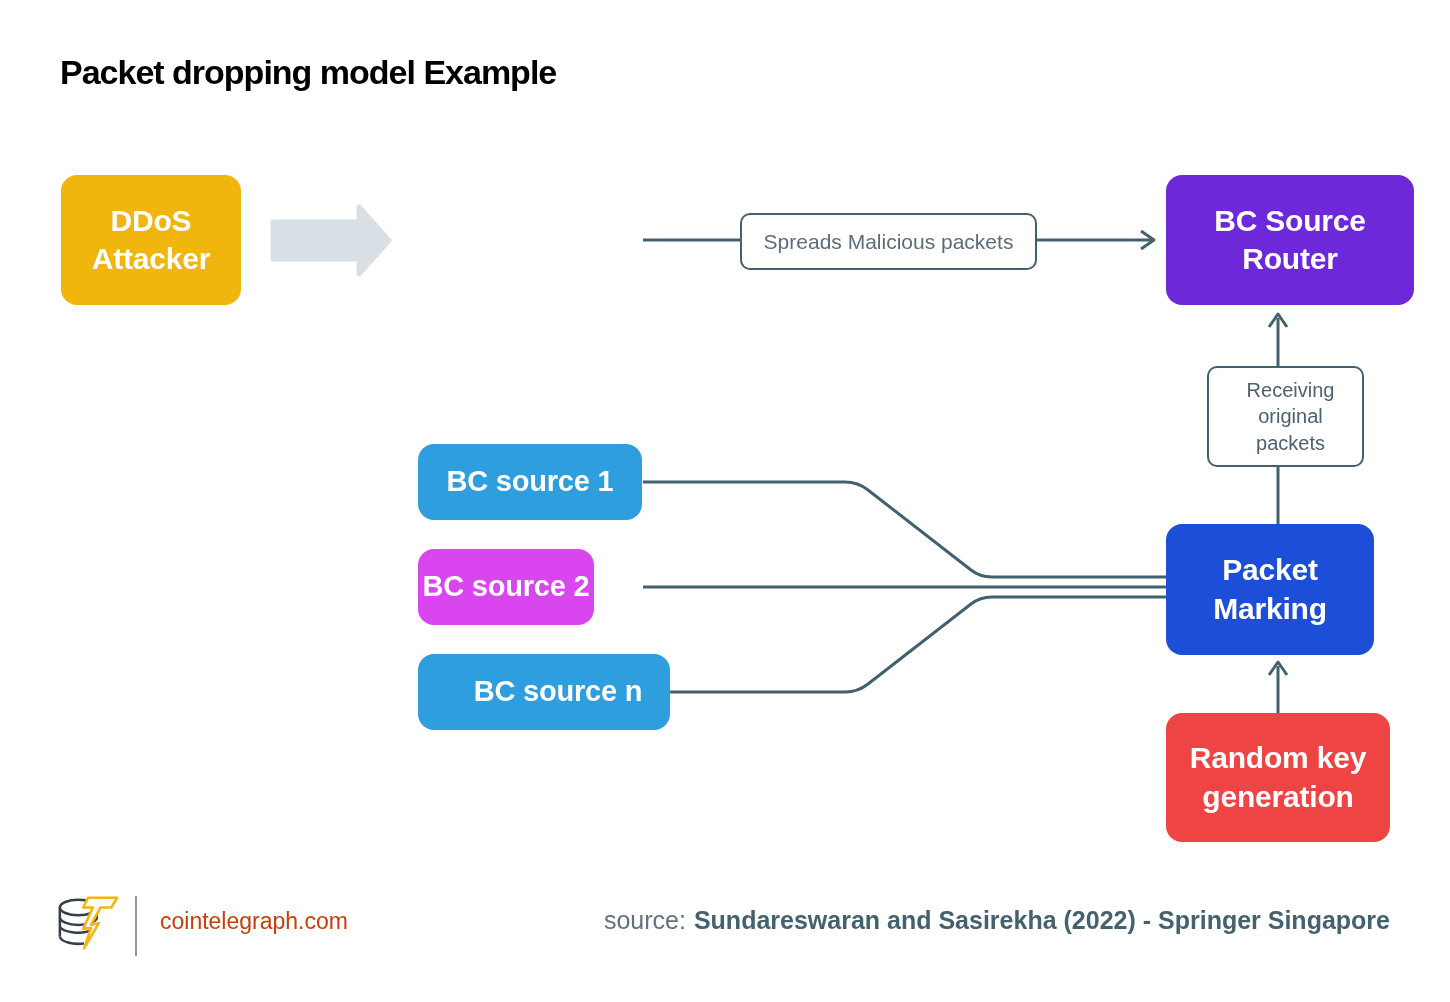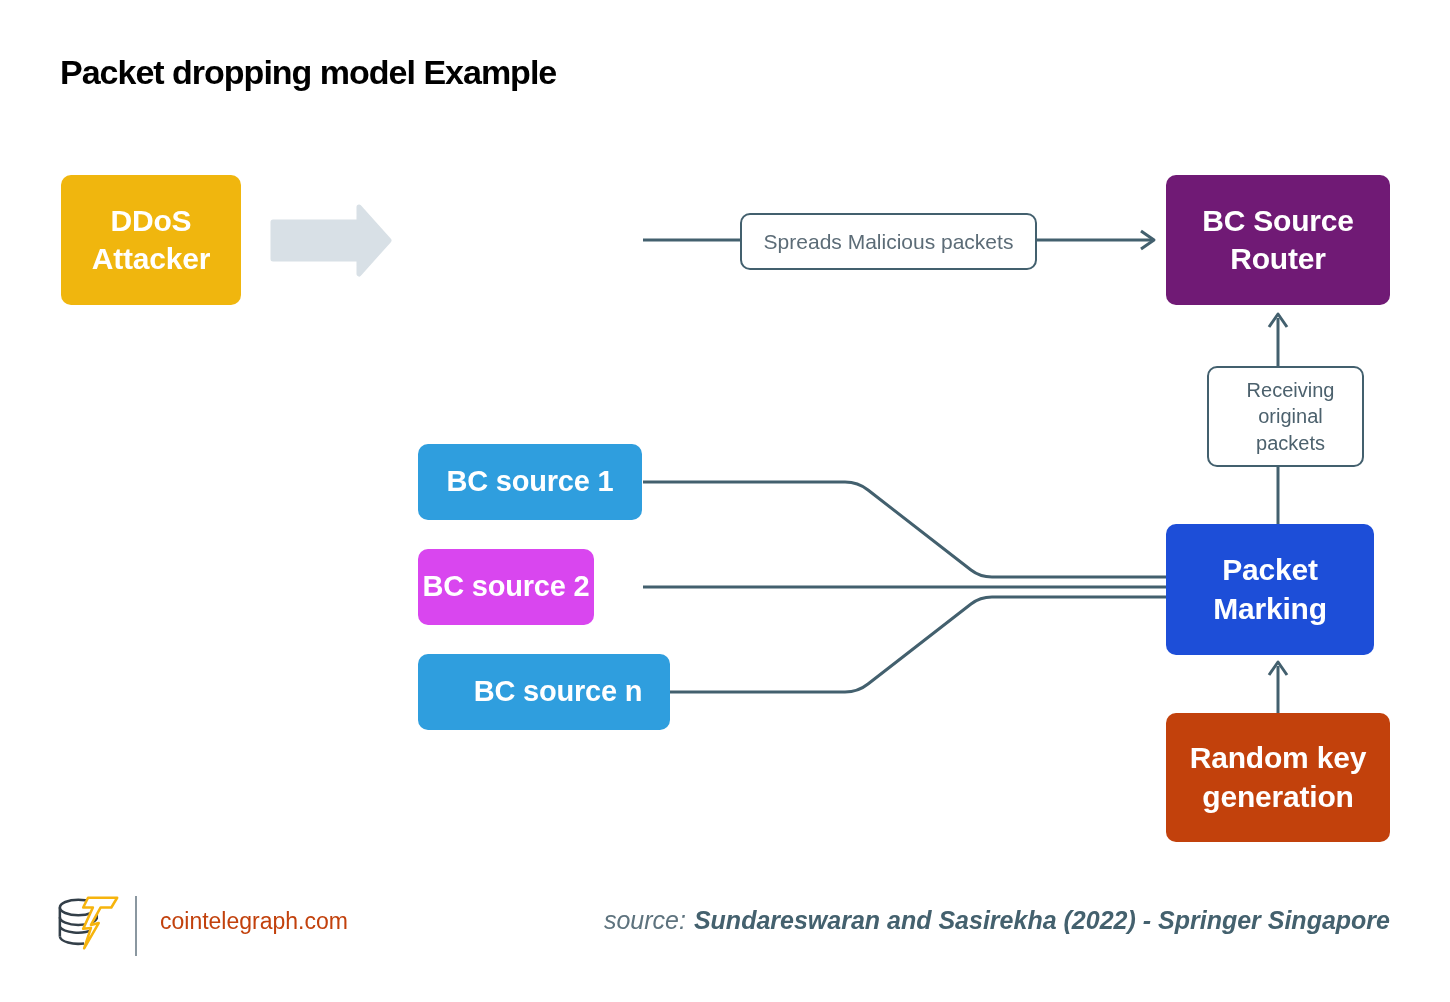--- a/index.html
+++ b/index.html
@@ -6,46 +6,46 @@
   .canvas{
     position:relative;width:1450px;height:1002px;background:#ffffff;
     font-family:"Liberation Sans",sans-serif;overflow:hidden;
   }
   .page-title{
     position:absolute;left:60px;top:53px;
     font-size:34px;font-weight:700;letter-spacing:-1px;
     color:#000000;white-space:nowrap;
   }
   .node{
-    position:absolute;border-radius:10px;color:#ffffff;font-weight:700;
+    position:absolute;border-radius:16px;color:#ffffff;font-weight:700;
     display:flex;align-items:center;justify-content:center;text-align:center;
     white-space:pre-line;line-height:1.28;letter-spacing:-0.2px;
   }
   .node.big{font-size:30px;}
   .node.small{font-size:29px;}
   .n-ddos   {left:61px;  top:175px; width:180px; height:130px; background:#F0B60E;}
   .n-ip     {left:418px; top:175px; width:225px; height:130px; background:#00AB9A;}
-  .n-router {left:1166px;top:175px; width:224px; height:130px; background:#701a75;}
+  .n-router {left:1166px;top:175px; width:248px; height:130px; background:#6d28d9;}
   .n-src1   {left:418px; top:444px; width:224px; height:76px;  background:#2F9EDE;}
   .n-src2   {left:418px; top:549px; width:176px; height:76px;  background:#d946ef;}
   .n-srcn   {left:418px; top:654px; width:224px; height:76px;  background:#2F9EDE;padding-left:28px;}
   .n-packet {left:1166px;top:524px; width:208px; height:131px; background:#1d4ed8;}
-  .n-random {left:1166px;top:713px; width:224px; height:129px; background:#c2410c;}
+  .n-random {left:1166px;top:713px; width:224px; height:129px; background:#ef4444;}
   .edge-label{
     position:absolute;background:#ffffff;border:2px solid #43606E;border-radius:10px;
     display:flex;align-items:center;justify-content:center;text-align:center;
     color:#5C6C77;white-space:pre-line;
   }
   .l-spreads  {left:740px; top:213px; width:293px; height:53px; font-size:21px;}
   .l-receiving{left:1207px;top:366px; width:143px; height:97px; font-size:20px; line-height:1.32; color:#4C616D;padding-left:10px;}
   .overlay{position:absolute;left:0;top:0;width:1450px;height:1002px;pointer-events:none;}
   .footer-logo{position:absolute;left:55px;top:890px;width:68px;height:68px;}
   .footer-divider{position:absolute;left:135px;top:896px;width:2px;height:60px;background:#8A97A0;}
   .footer-site{position:absolute;left:160px;top:908px;font-size:23px;color:#c2410c;}
-  .footer-source{position:absolute;right:60px;top:906px;font-size:25px;font-style:italic;color:#44616E;white-space:nowrap;}
+  .footer-source{position:absolute;right:60px;top:906px;font-size:25px;color:#44616E;white-space:nowrap;}
   .footer-source .prefix{font-weight:400;color:#5E737E;margin-right:8px;}
   .footer-source .citation{font-weight:700;}
 </style>
 </head>
 <body>
 
 <div class="canvas">
 
   <svg class="overlay" viewBox="0 0 1450 1002" xmlns="http://www.w3.org/2000/svg">
     <g stroke="#43606E" stroke-width="3" fill="none" stroke-linejoin="round">

